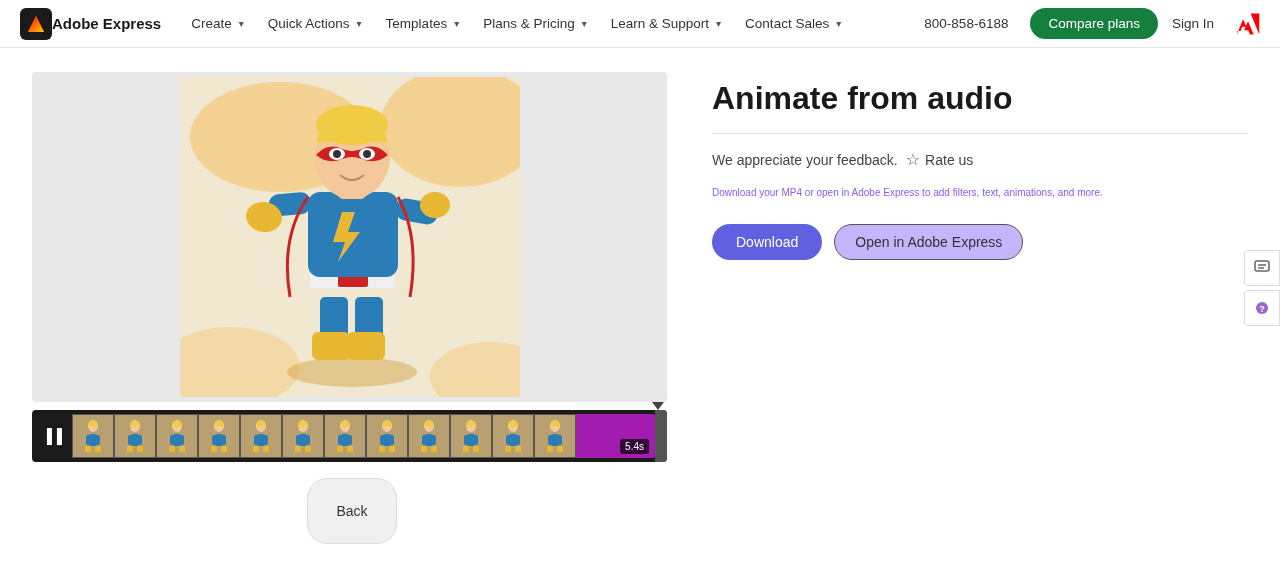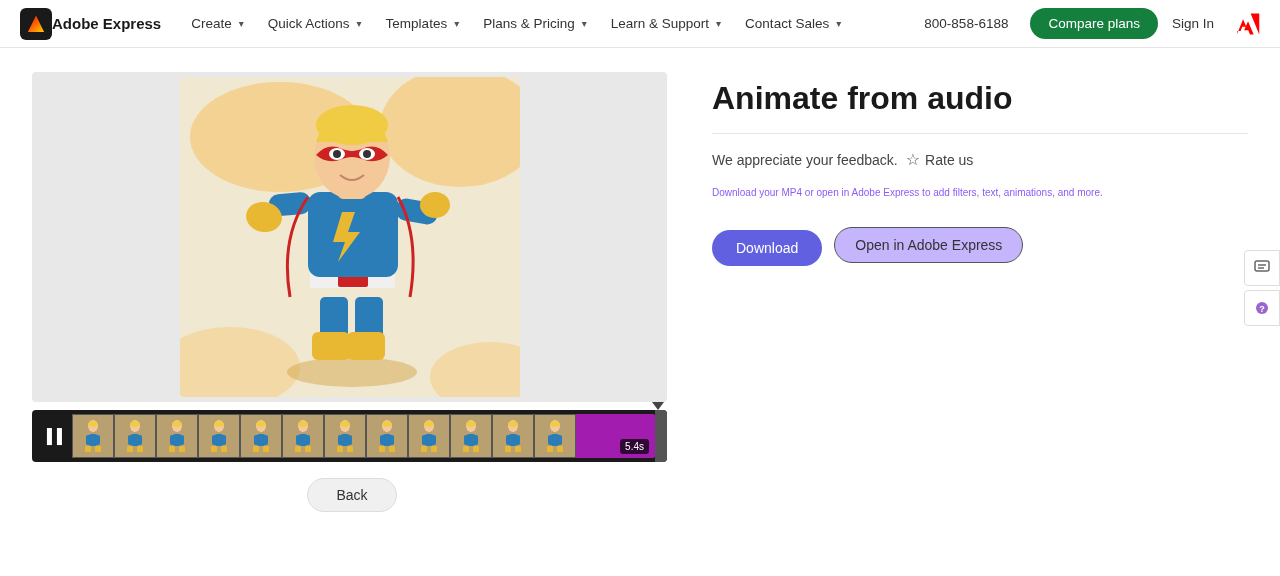--- a/index.html
+++ b/index.html
@@ -92,38 +92,38 @@
       position: absolute; top: -8px; right: 8px;
       width: 0; height: 0;
       border-left: 6px solid transparent;
       border-right: 6px solid transparent;
       border-top: 8px solid #444;
     }
 
     .back-btn-container { display: flex; justify-content: center; margin-top: 16px; }
     .back-btn {
       background: #f0f0f0; border: 1px solid #ddd;
-      border-radius: 20px; padding: 8px 28px;
+      border-radius: 20px; padding: 24px 28px;
       font-size: 14px; color: #333; cursor: pointer;
     }
 
     
     .right-panel { flex: 1; padding-top: 8px; }
     .page-title { font-size: 32px; font-weight: 700; color: #1a1a1a; margin-bottom: 16px; }
     .divider { border: none; border-top: 1px solid #e5e5e5; margin-bottom: 16px; }
     .feedback-row { display: flex; align-items: center; gap: 8px; margin-bottom: 16px; }
     .feedback-text { font-size: 14px; color: #444; }
     .rate-us { display: flex; align-items: center; gap: 5px; font-size: 14px; color: #444; cursor: pointer; }
     .star-icon { font-size: 16px; color: #555; }
     .description { font-size: 10px; color: #8b5cf6; line-height: 1.5; margin-bottom: 24px; }
     .action-buttons { display: flex; gap: 12px; align-items: center; }
     .download-btn {
       background: #6060e0; color: #fff; border: none;
       border-radius: 20px; padding: 10px 24px;
-      font-size: 14px; font-weight: 500; cursor: pointer; margin-top: 6px;
+      font-size: 14px; font-weight: 500; cursor: pointer;
     }
     .open-express-btn {
       background: #c4b5fd; color: #333; border: 1.5px solid #555;
       border-radius: 20px; padding: 9px 20px;
       font-size: 14px; font-weight: 500; cursor: pointer;
     }
 
     
     .side-float {
       position: fixed; right: 0; top: 50%;

